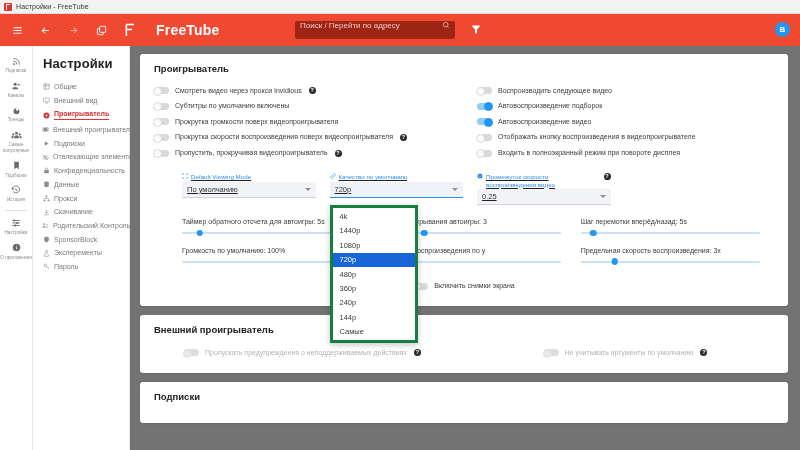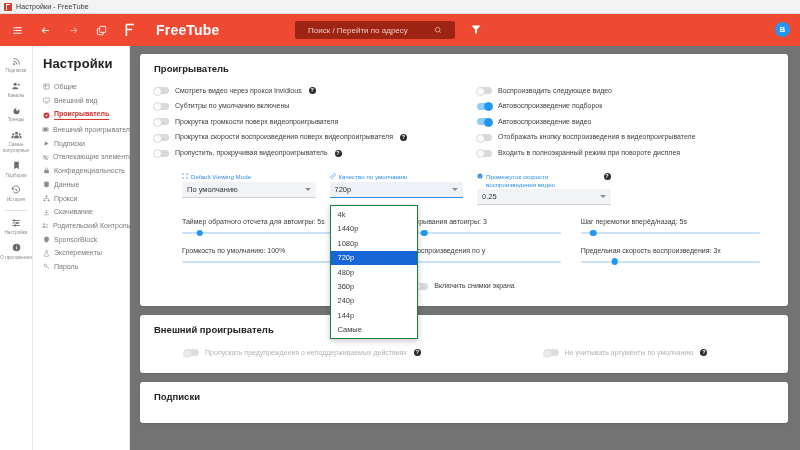--- a/index.html
+++ b/index.html
@@ -78,22 +78,22 @@
     left: 295px;
     width: 160px;
     height: 18px;
   }
   .search-box {
     width: 100%;
     height: 18px;
     background: #9e2414;
     border-radius: 2px;
     display: flex;
-    align-items: center;
-    padding: 0 13px;
+    align-items: flex-start;
+    padding: 0 5px;
   }
   .search-placeholder {
     flex: 1;
     color: #f0c8c0;
     font-size: 8px;
     white-space: nowrap;
     overflow: hidden;
   }
   .search-icon { color: #e8b6ad; display: flex; }
   .filter-btn {
@@ -269,20 +269,21 @@
   }
   .toggle-row.muted .info { background: #2b2b2b; }
 
   
   .sel-grid {
     display: grid;
     grid-template-columns: repeat(4, 1fr);
     column-gap: 14px;
     margin-top: 12px;
     padding: 0 16px 0 28px;
+    text-decoration: underline;
   }
   .sel-field { position: relative; }
   .sel-label {
     display: flex;
     align-items: flex-start;
     gap: 3px;
     font-size: 6.2px;
     color: #2d8cf0;
     line-height: 1.25;
     margin-bottom: 1px;
@@ -313,21 +314,21 @@
     border-top: 3.5px solid #8b8f94;
   }
 
   
   .dropdown {
     position: absolute;
     top: 100%;
     left: 0;
     width: 88px;
     background: #fff;
-    border: 1px solid #15803d;
+    border: 3px solid #15803d;
     box-shadow: 0 2px 6px rgba(0,0,0,.22);
     z-index: 40;
     padding: 1px 0;
   }
   .dd-item {
     font-size: 7.5px;
     color: #3a3a3a;
     padding: 2.7px 7px;
     white-space: nowrap;
   }

